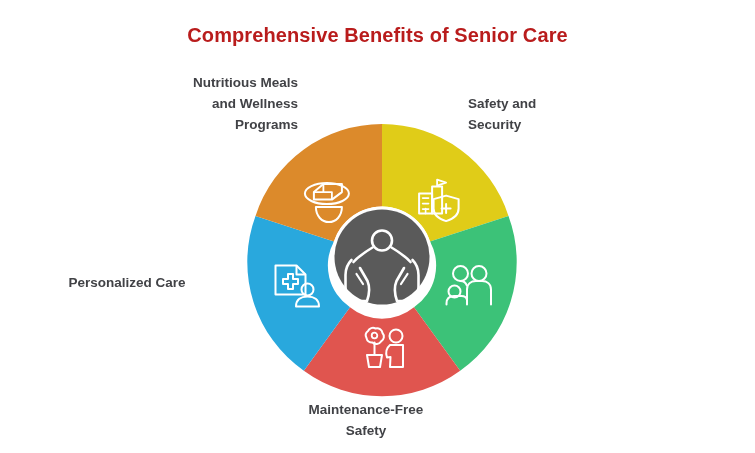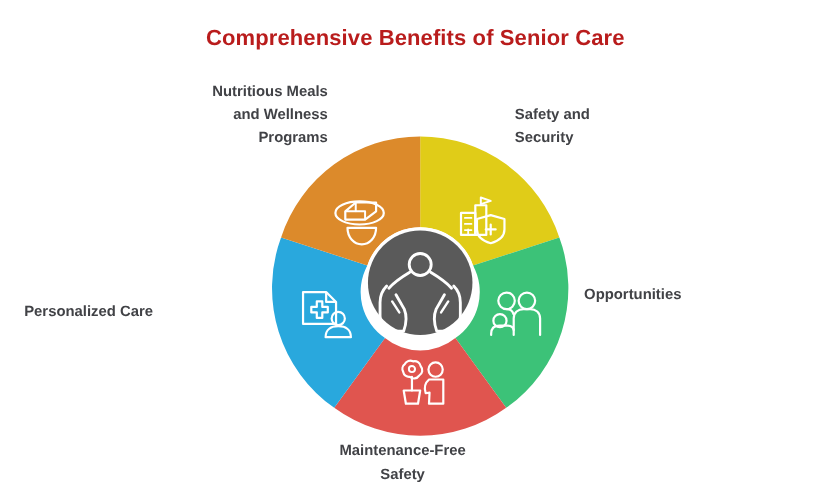--- a/index.html
+++ b/index.html
@@ -75,21 +75,21 @@
   .label-maintenance {
     left: 246px;
     top: 400px;
     width: 240px;
     text-align: center;
   }
   .label-personalized {
     left: 22px;
     top: 273px;
     width: 210px;
-    text-align: left;
+    text-align: center;
   }
 </style>
 </head>
 <body>
 
 <div id="infographic">
 
   <div class="page-title">Comprehensive Benefits of Senior Care</div>
 
   <div class="label label-safety">
@@ -97,21 +97,20 @@
     <div>Security</div>
   </div>
 
   <div class="label label-nutritious">
     <div>Nutritious Meals</div>
     <div>and Wellness</div>
     <div>Programs</div>
   </div>
 
   <div class="label label-socialization">
-    <div>Opportunities</div>
   </div>
 
   <div class="label label-maintenance">
     <div>Maintenance-Free</div>
     <div>Safety</div>
   </div>
 
   <div class="label label-personalized">
     <div>Personalized Care</div>
   </div>

